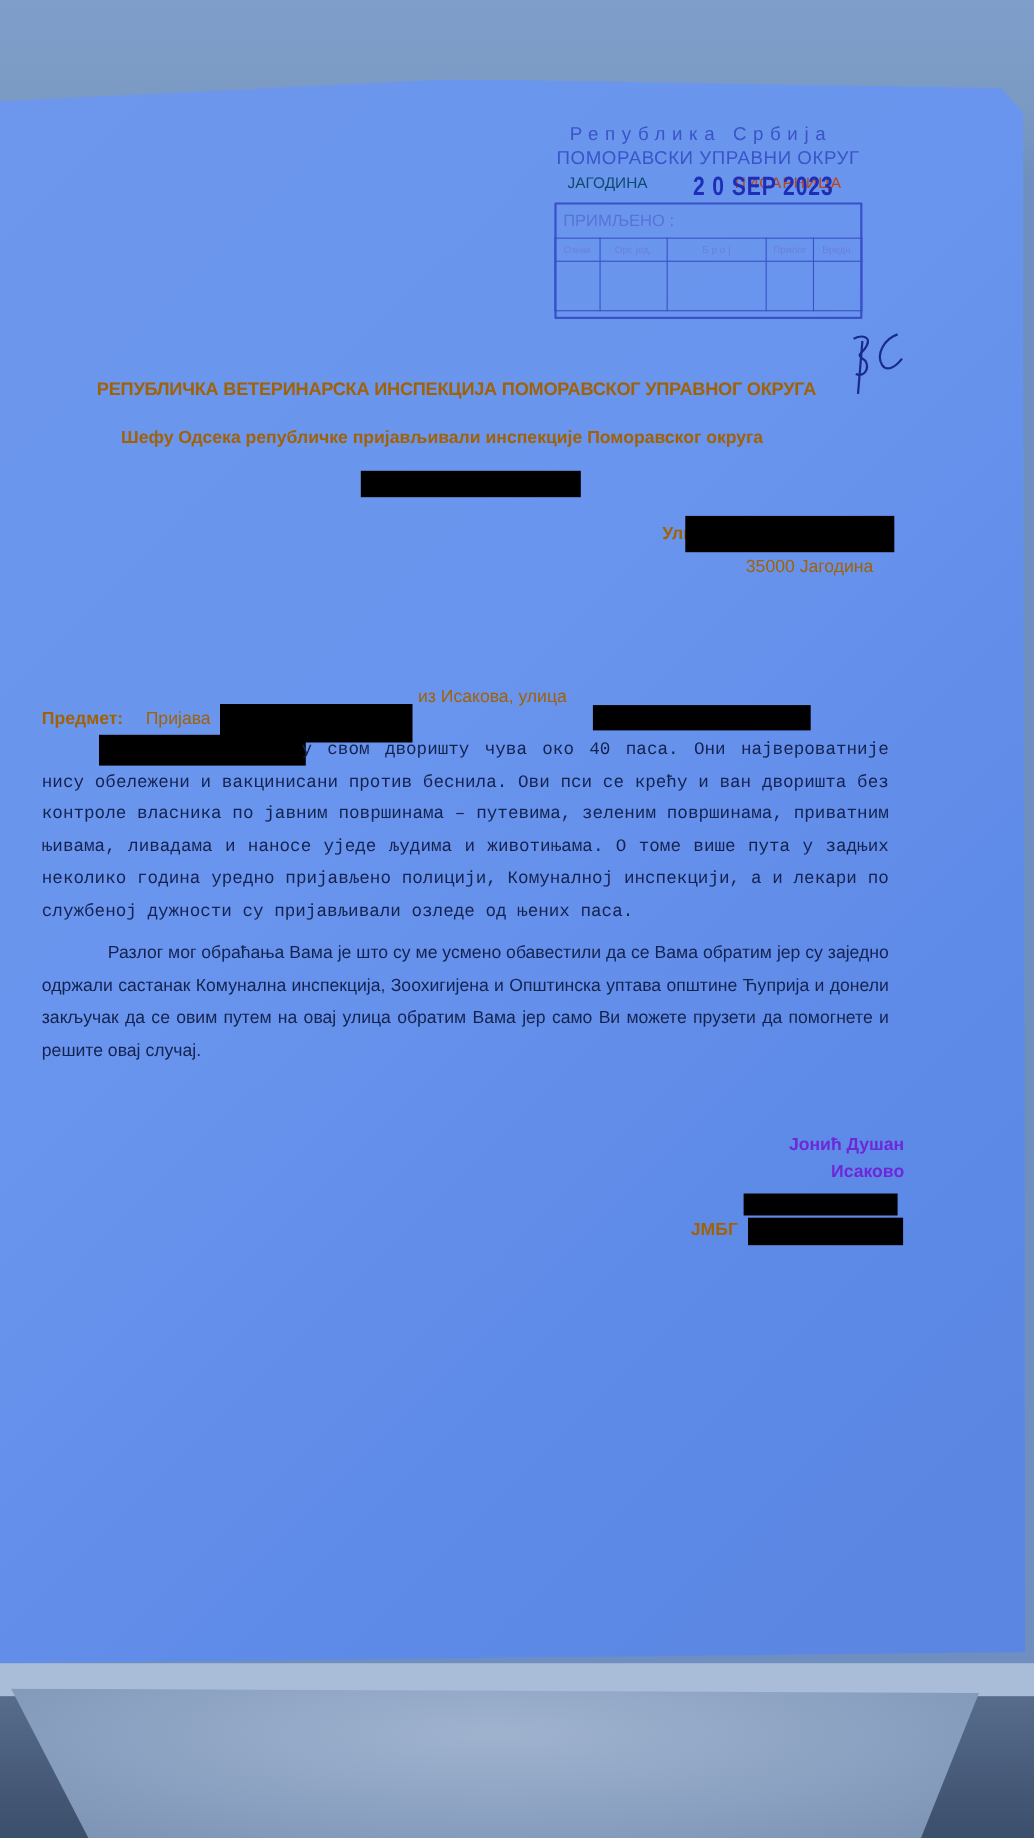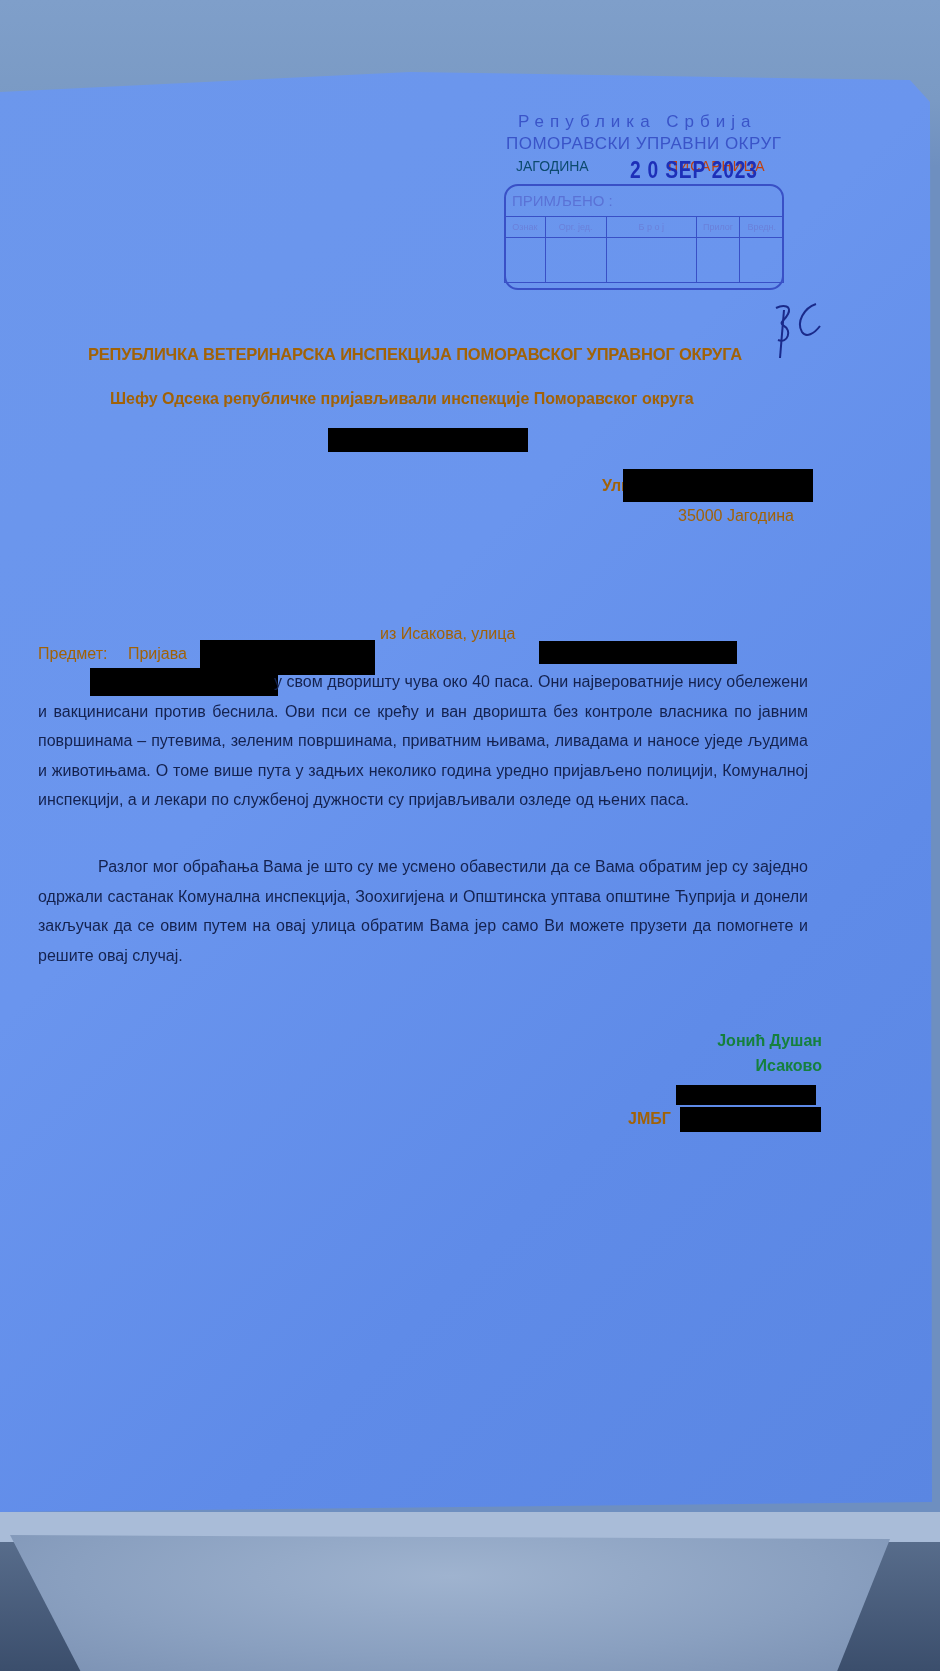--- a/index.html
+++ b/index.html
@@ -34,48 +34,48 @@
   .stamp .l2 { position: absolute; left: 6px; top: 22px; font-size: 17px; letter-spacing: 0.5px; }
   .stamp .l3 { position: absolute; left: 16px; top: 46px; font-size: 14px; color: #0c4a6e; }
   .stamp .l3b { position: absolute; left: 168px; top: 46px; font-size: 14px; color: #c2410c; letter-spacing: 1px; }
   .stamp .date {
     position: absolute; left: 130px; top: 44px; font-family: "Liberation Sans Narrow","Liberation Sans",sans-serif;
     font-size: 24px; font-weight: bold; color: #1d2fb8; transform: scaleX(0.8); transform-origin: left;
     letter-spacing: 1px; white-space: nowrap;
   }
   .stamp .box {
     position: absolute; left: 4px; top: 72px; width: 276px; height: 102px;
-    border: 2px solid #3950c6; border-radius: 14px;
+    border: 2px solid #3950c6; border-radius: 1px;
   }
   .stamp .recv { position: absolute; left: 6px; top: 6px; font-size: 15px; color: #5a72d6; }
   .stamp table {
     position: absolute; left: -2px; top: 30px; width: 280px; border-collapse: collapse;
     font-size: 9px; color: #6a80da;
   }
   .stamp td { border: 1.5px solid #3950c6; text-align: center; padding: 2px 1px; height: 16px; }
   .stamp tr.blank td { height: 40px; }
   .signature {
     position: absolute; left: 770px; top: 300px; width: 60px; height: 60px;
   }
   .doc { position: absolute; color: #a16207; font-family: "Liberation Sans", "DejaVu Sans", sans-serif; }
   .h1 { left: 88px; top: 345px; font-size: 16.5px; font-weight: bold; letter-spacing: -0.2px; }
   .h2 { left: 110px; top: 390px; font-size: 16px; font-weight: bold; }
   .redact { position: absolute; background: #000; }
   .addr-street { left: 566px; top: 477px; font-size: 16px; font-weight: bold; margin-left: 36px; }
   .addr-city { left: 678px; top: 507px; font-size: 16px; }
   .subject-row { left: 38px; top: 645px; font-size: 16px; white-space: nowrap; }
-  .subject-row b { font-weight: normal; margin-right: 16px; }
+  .subject-row b { font-weight: bold; margin-right: 16px; }
   .body {
     position: absolute; left: 38px; width: 770px; color: #14224f;
     font-size: 16px; line-height: 29.6px; text-align: justify;
     font-family: "Liberation Sans", "DejaVu Sans", sans-serif;
   }
-  .p1 { top: 667px; text-indent: 236px; }
+  .p1 { top: 667px; text-indent: 236px; font-family: Liberation Mono, monospace; }
   .p2 { top: 852px; text-indent: 60px; }
-  .sig { position: absolute; right: 118px; text-align: right; color: #15803d; font-weight: bold; font-size: 16px; }
+  .sig { position: absolute; right: 118px; text-align: right; color: #6d28d9; font-weight: bold; font-size: 16px; }
   .sig1 { top: 1032px; }
   .sig2 { top: 1057px; }
   .jmbg { left: 628px; top: 1110px; font-size: 16px; font-weight: bold; }
 </style>
 </head>
 <body>
 
 <div class="backdrop-bottom"></div>
 <div class="ledge"></div>
 <div class="stone"></div>

